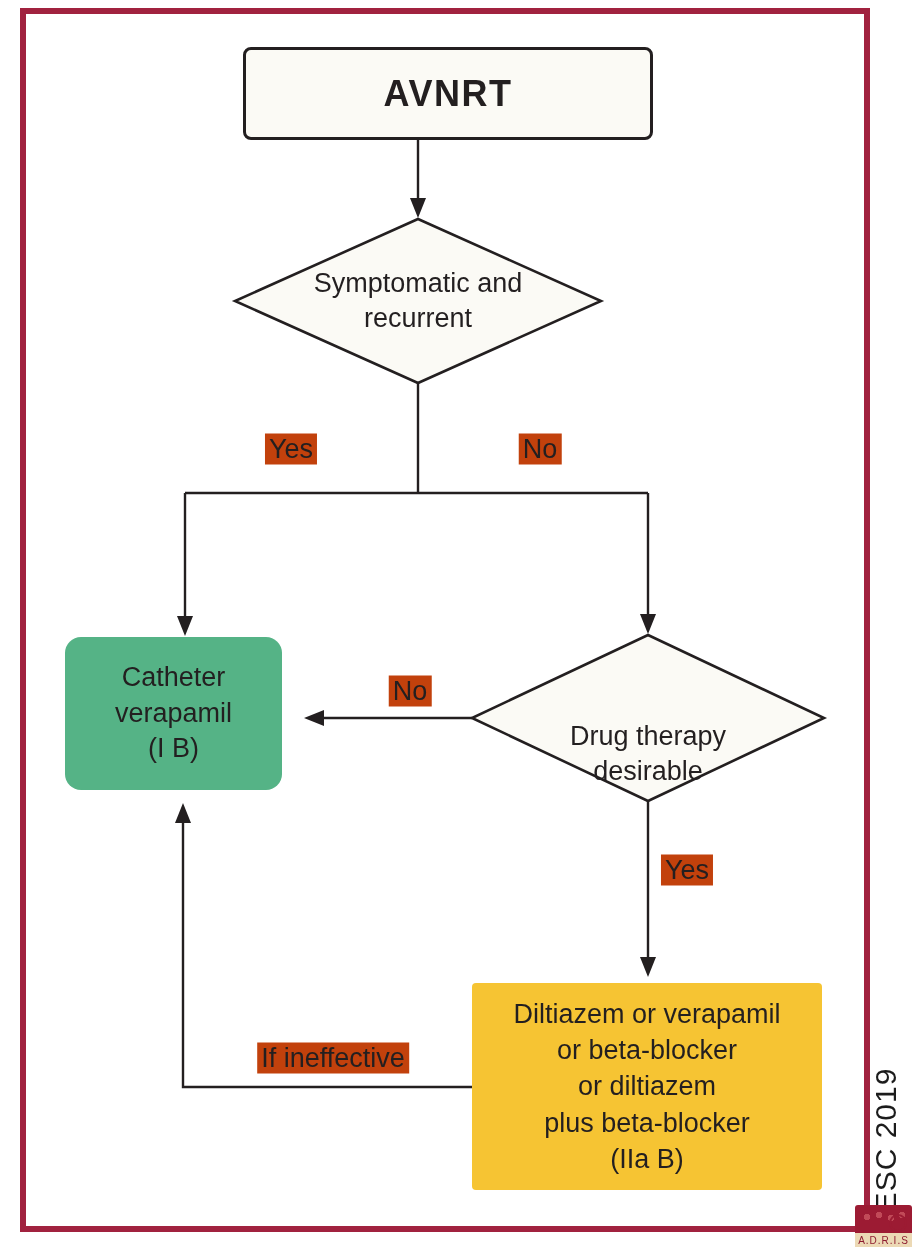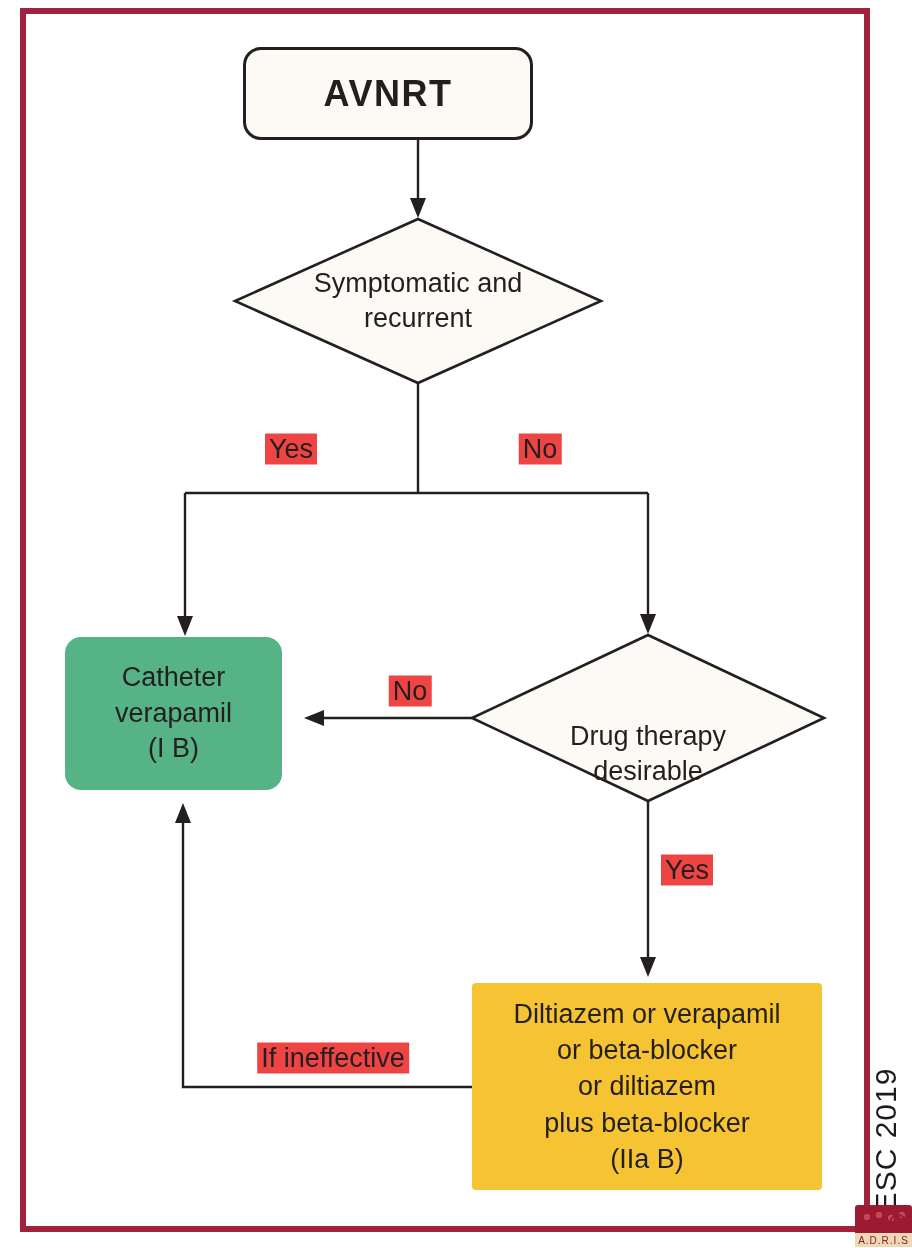--- a/index.html
+++ b/index.html
@@ -30,24 +30,24 @@
     box-sizing: border-box;
     display: flex;
     flex-direction: column;
     align-items: center;
     justify-content: center;
     text-align: center;
     z-index: 2;
   }
   .start-node {
     left: 243px; top: 47px;
-    width: 290px; height: 93px;
+    width: 410px; height: 93px;
     background: #fbfaf5;
     border: 3px solid #231f20;
-    border-radius: 18px;
+    border-radius: 8px;
     font-size: 36px;
     font-weight: bold;
     letter-spacing: 1.5px;
   }
   .diamond-label {
     position: absolute;
     transform: translate(-50%, -50%);
     text-align: center;
     font-size: 27px;
     line-height: 1.28;
@@ -68,21 +68,21 @@
     background: #f6c433;
     border-radius: 4px;
     font-size: 27px;
     line-height: 1.34;
   }
   .edge-label {
     position: absolute;
     transform: translate(-50%, -50%);
     font-size: 27px;
     white-space: nowrap;
-    background: #ef4444;
+    background: #c2410c;
     padding: 0 4px;
     z-index: 2;
   }
   .esc-vertical {
     position: absolute;
     left: 886px; top: 1140px;
     transform: translate(-50%, -50%) rotate(-90deg);
     font-size: 30px;
     letter-spacing: 1px;
     white-space: nowrap;

